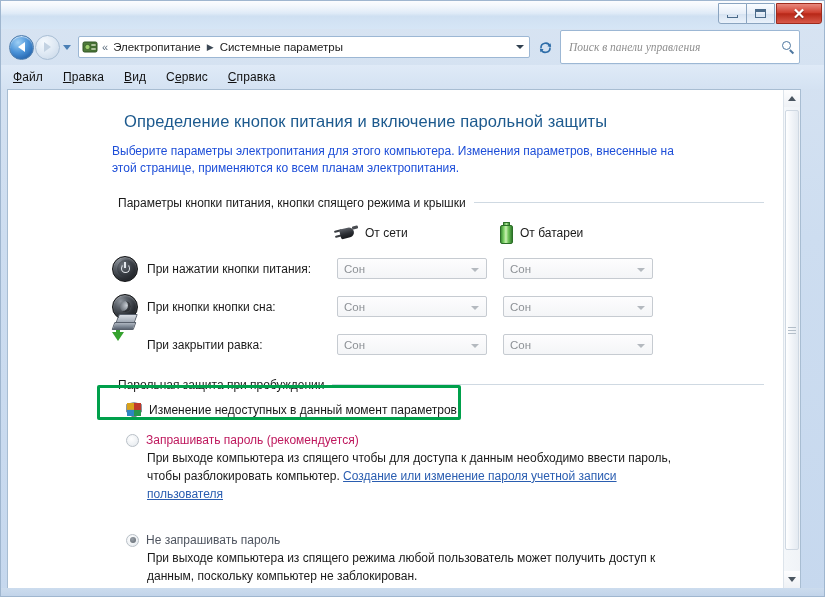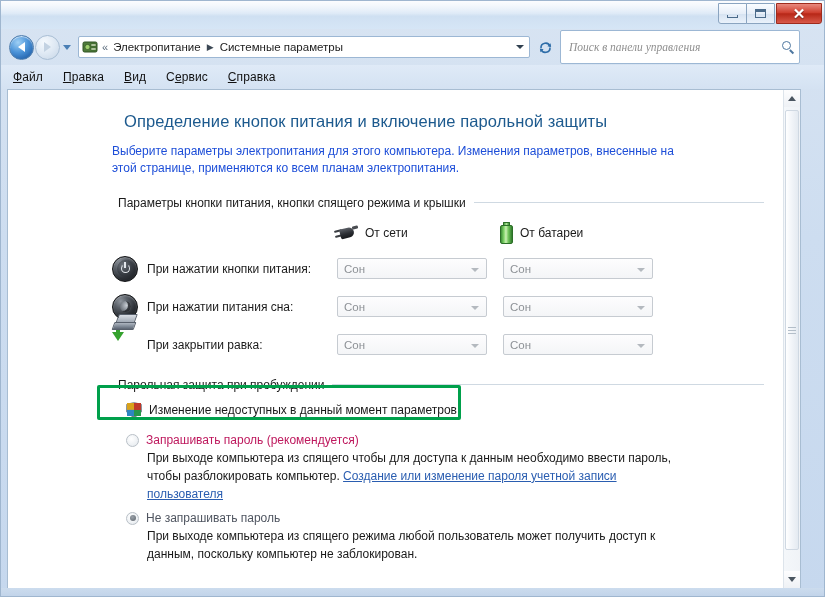--- a/index.html
+++ b/index.html
@@ -490,21 +490,21 @@
           <span class="cb-caret"></span>
         </span>
       </div>
 
       <div class="setting-row">
         <span class="row-icon">
           <span class="pw-icon moon-icon">
             <span class="inner2"></span>
           </span>
         </span>
-        <span class="row-label">При нажатии питания сна:</span>
+        <span class="row-label">При кнопки кнопки сна:</span>
         <span class="combo">
           <span>Сон</span>
           <span class="cb-caret"></span>
         </span>
         <span class="combo">
           <span>Сон</span>
           <span class="cb-caret"></span>
         </span>
       </div>
 
@@ -545,21 +545,21 @@
       <div class="radio-block">
 
         <div class="radio-line">
           <span class="radio"></span>
           <span class="radio-label dim">Запрашивать пароль (рекомендуется)</span>
         </div>
         <div class="radio-desc">
           <span>При выходе компьютера из спящего чтобы для доступа к данным необходимо ввести пароль, чтобы разблокировать компьютер. </span><a class="inline-link">Создание или изменение пароля учетной записи пользователя</a>
         </div>
 
-        <div class="radio-line" style="margin-top:8px;">
+        <div class="radio-line" style="margin-top:30px;">
           <span class="radio checked"></span>
           <span class="radio-label">Не запрашивать пароль</span>
         </div>
         <div class="radio-desc">При выходе компьютера из спящего режима любой пользователь может получить доступ к данным, поскольку компьютер не заблокирован.</div>
 
       </div>
     </div>
 
     <div id="vscroll">
       <div class="sb-arrow up">

